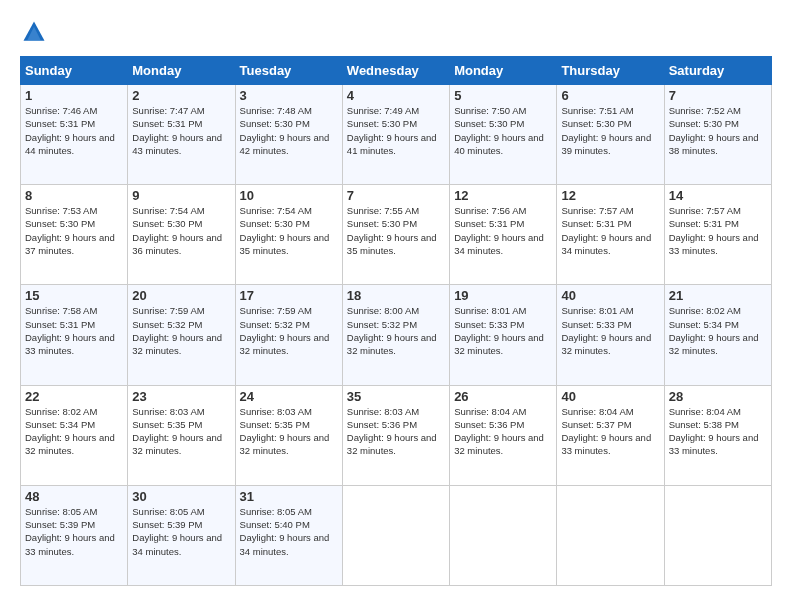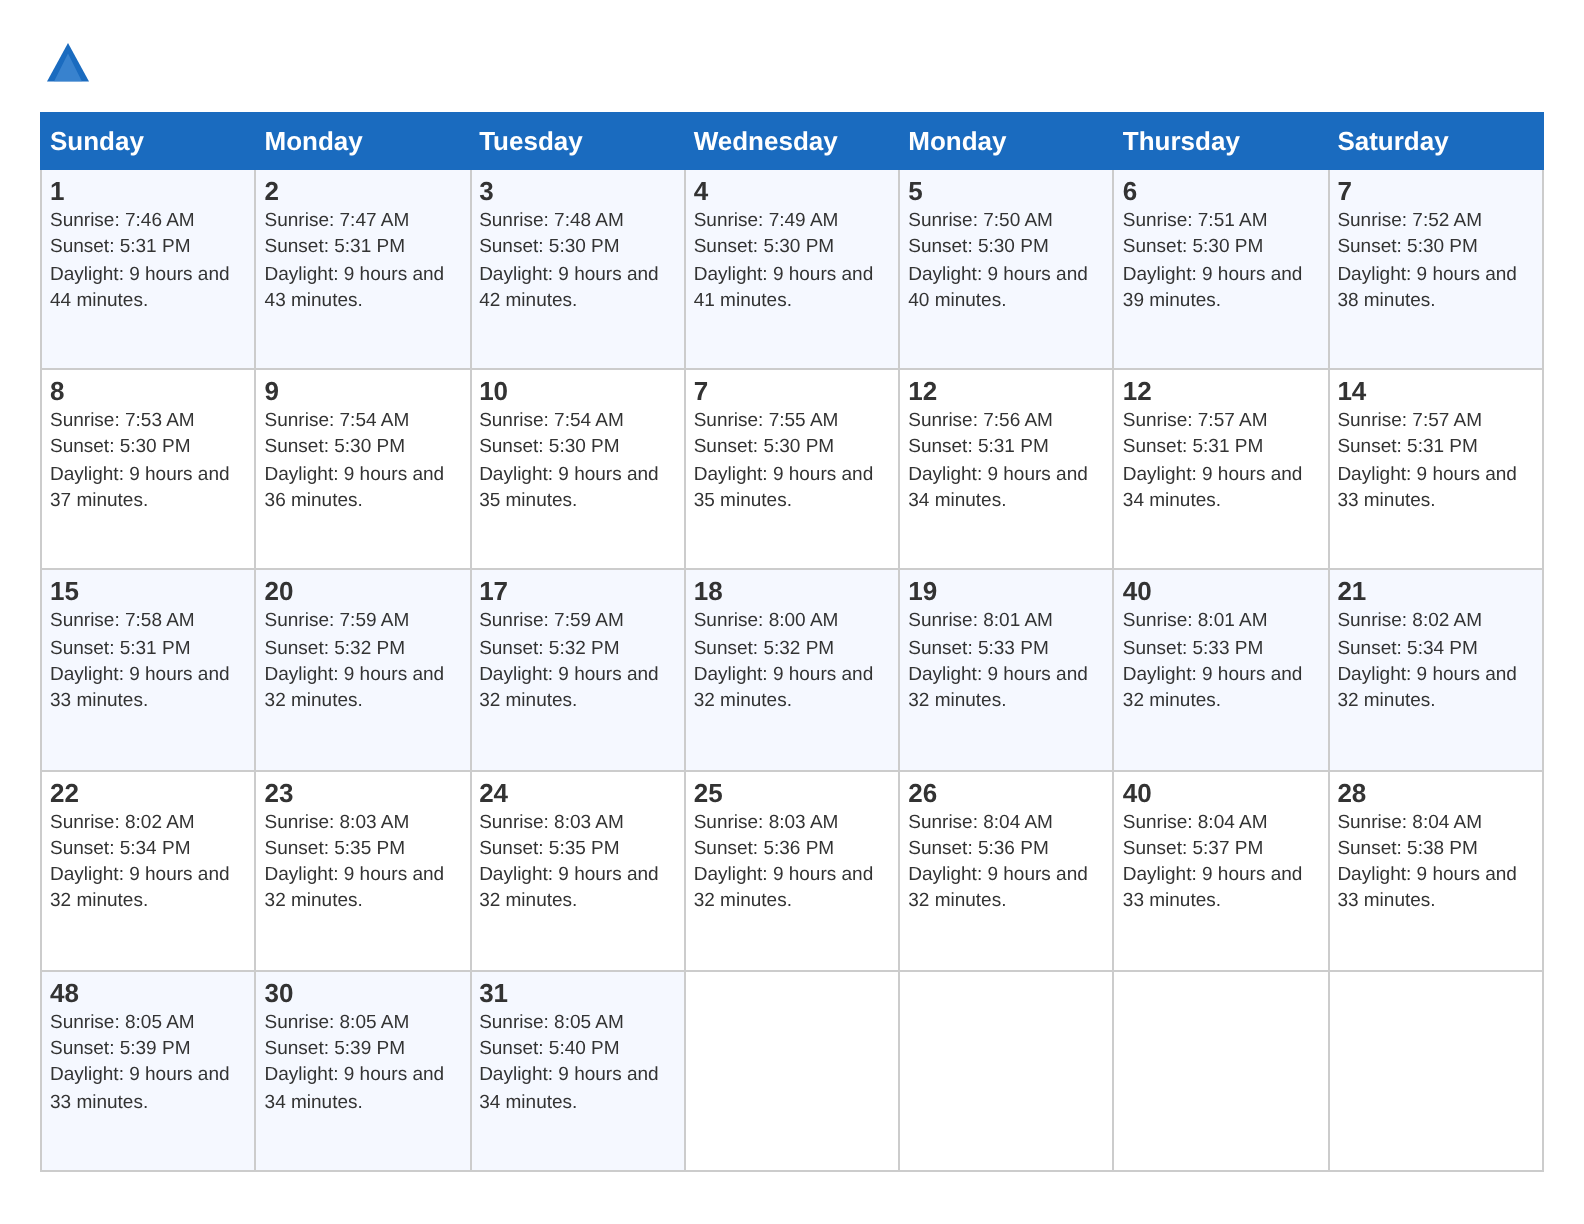--- a/index.html
+++ b/index.html
@@ -239,21 +239,21 @@
       </td>
           <td>
         <span class="day-num">23</span>
         <span class="day-info">Sunrise: 8:03 AM<br>Sunset: 5:35 PM<br>Daylight: 9 hours and 32 minutes.</span>
       </td>
           <td>
         <span class="day-num">24</span>
         <span class="day-info">Sunrise: 8:03 AM<br>Sunset: 5:35 PM<br>Daylight: 9 hours and 32 minutes.</span>
       </td>
           <td>
-        <span class="day-num">25</span>
+        <span class="day-num">35</span>
         <span class="day-info">Sunrise: 8:03 AM<br>Sunset: 5:36 PM<br>Daylight: 9 hours and 32 minutes.</span>
       </td>
           <td>
         <span class="day-num">26</span>
         <span class="day-info">Sunrise: 8:04 AM<br>Sunset: 5:36 PM<br>Daylight: 9 hours and 32 minutes.</span>
       </td>
           <td>
         <span class="day-num">40</span>
         <span class="day-info">Sunrise: 8:04 AM<br>Sunset: 5:37 PM<br>Daylight: 9 hours and 33 minutes.</span>
       </td>

